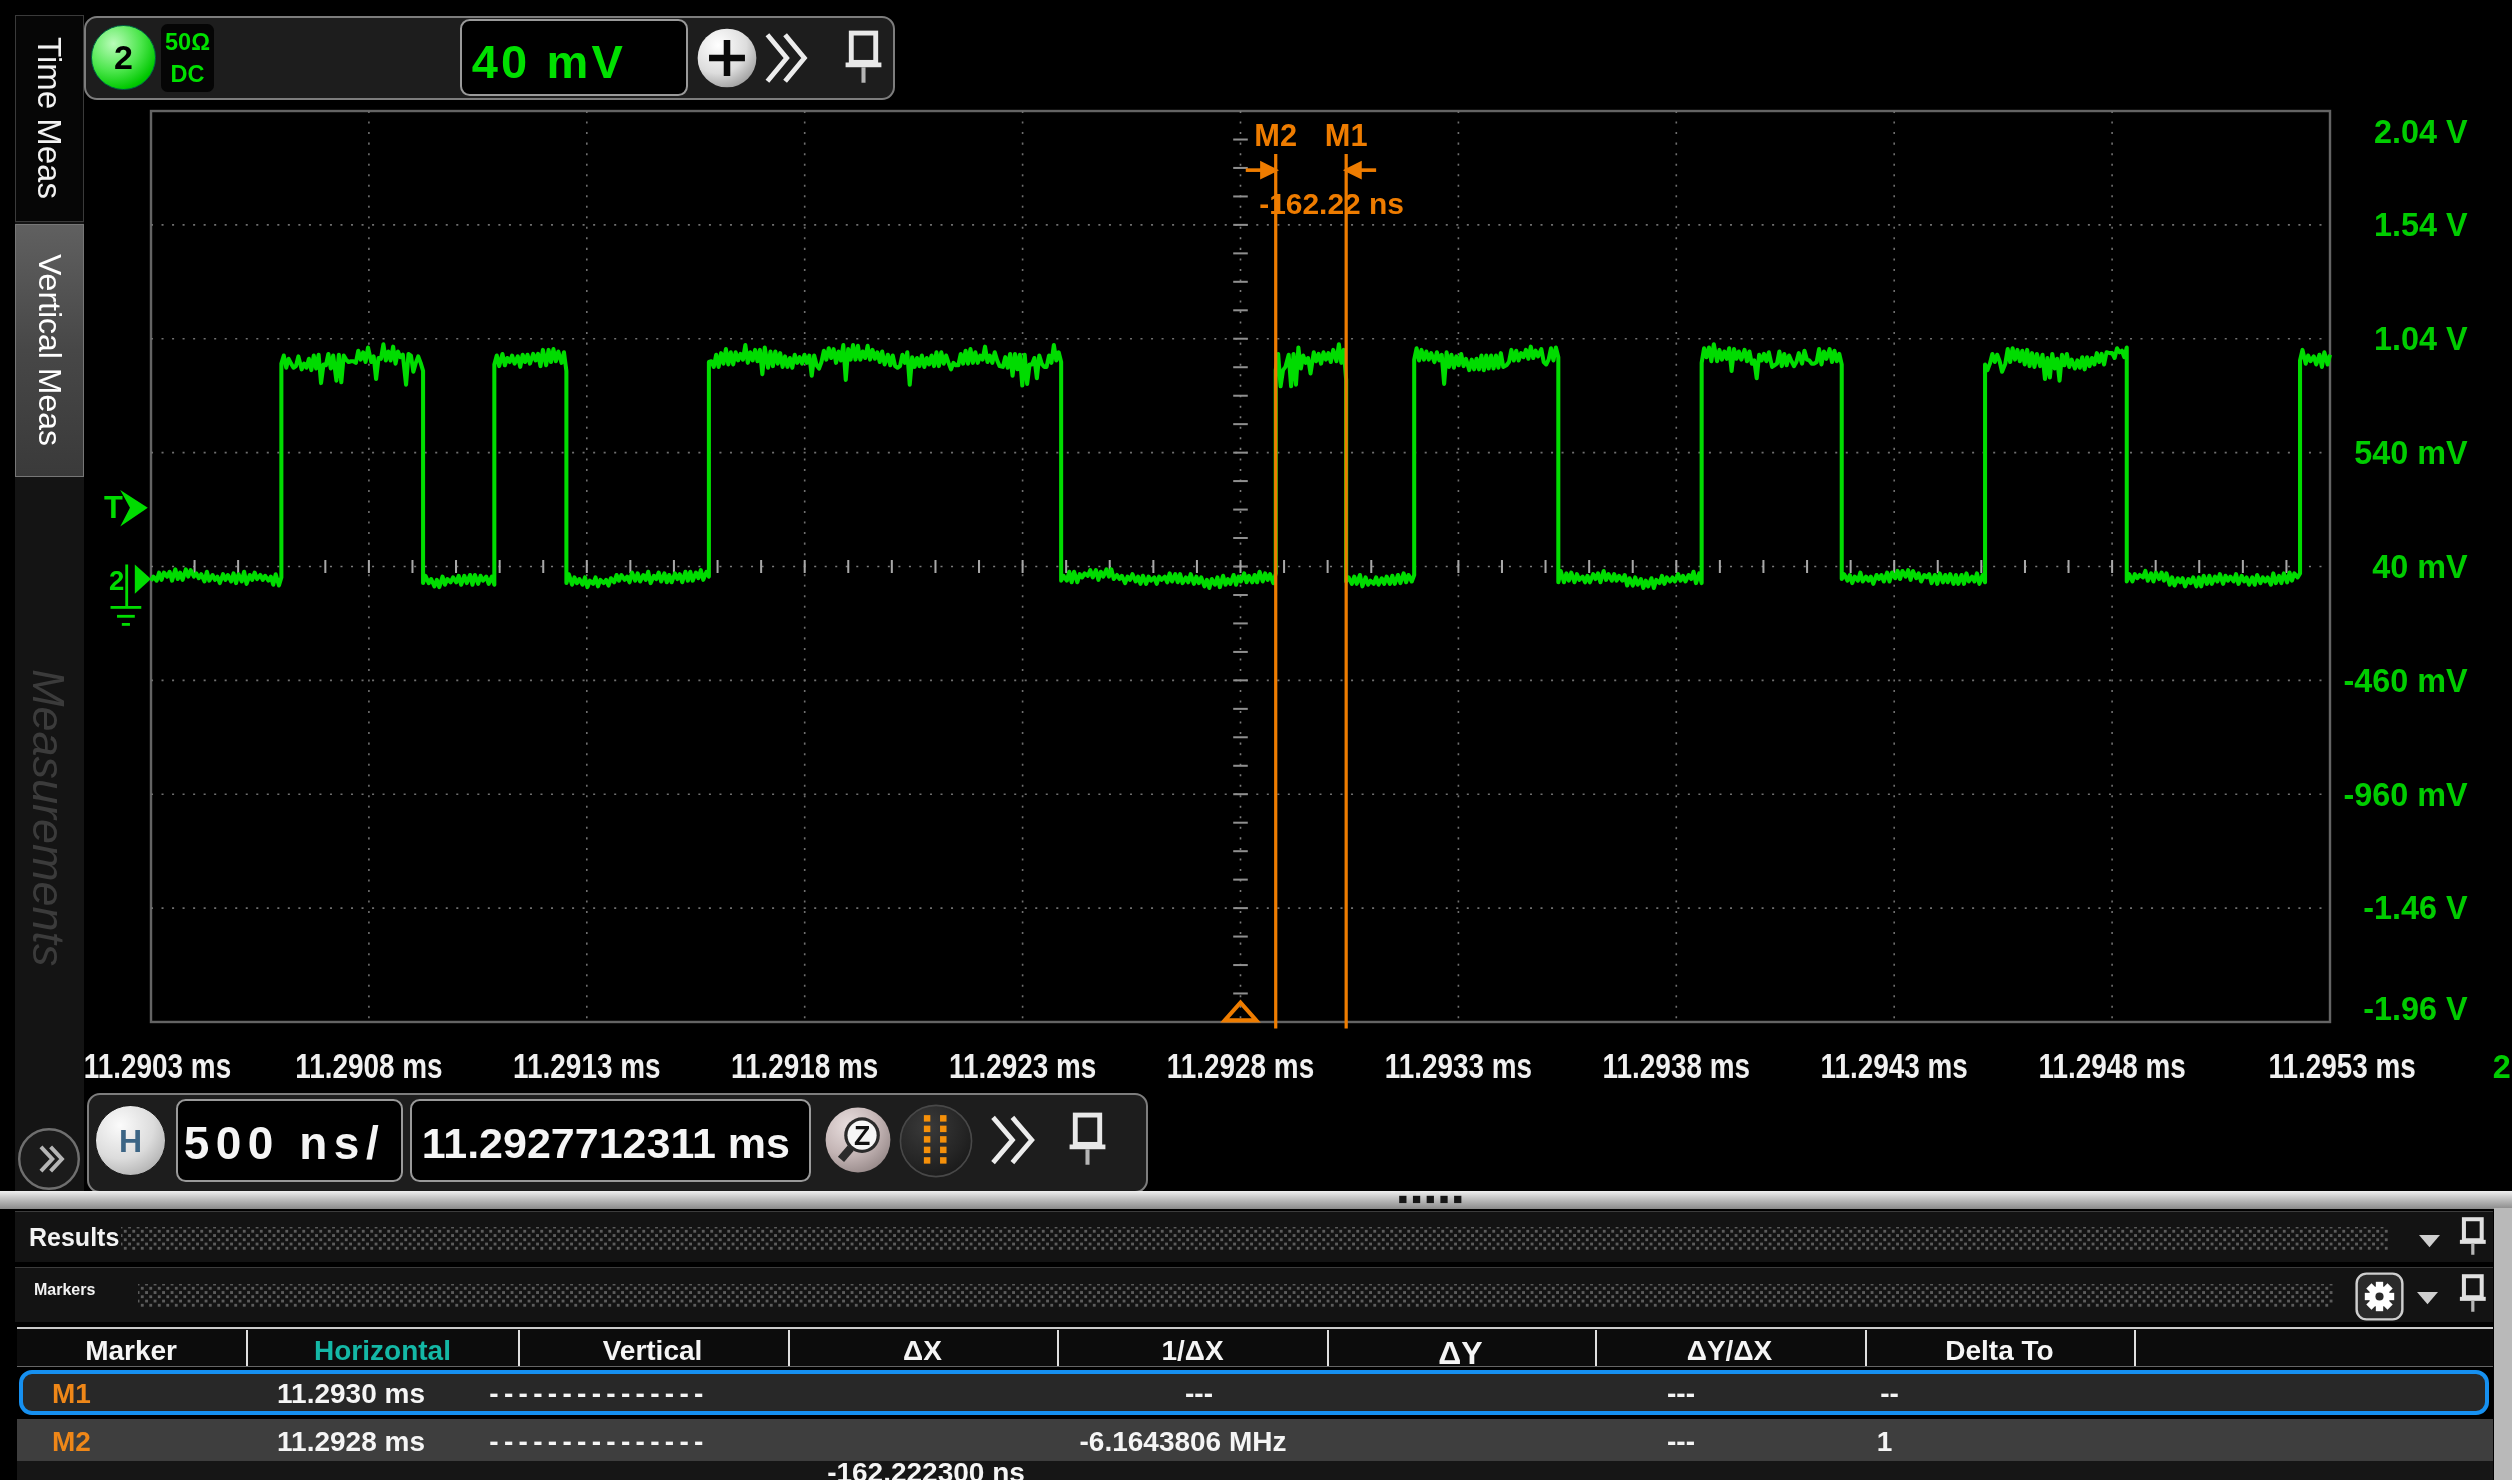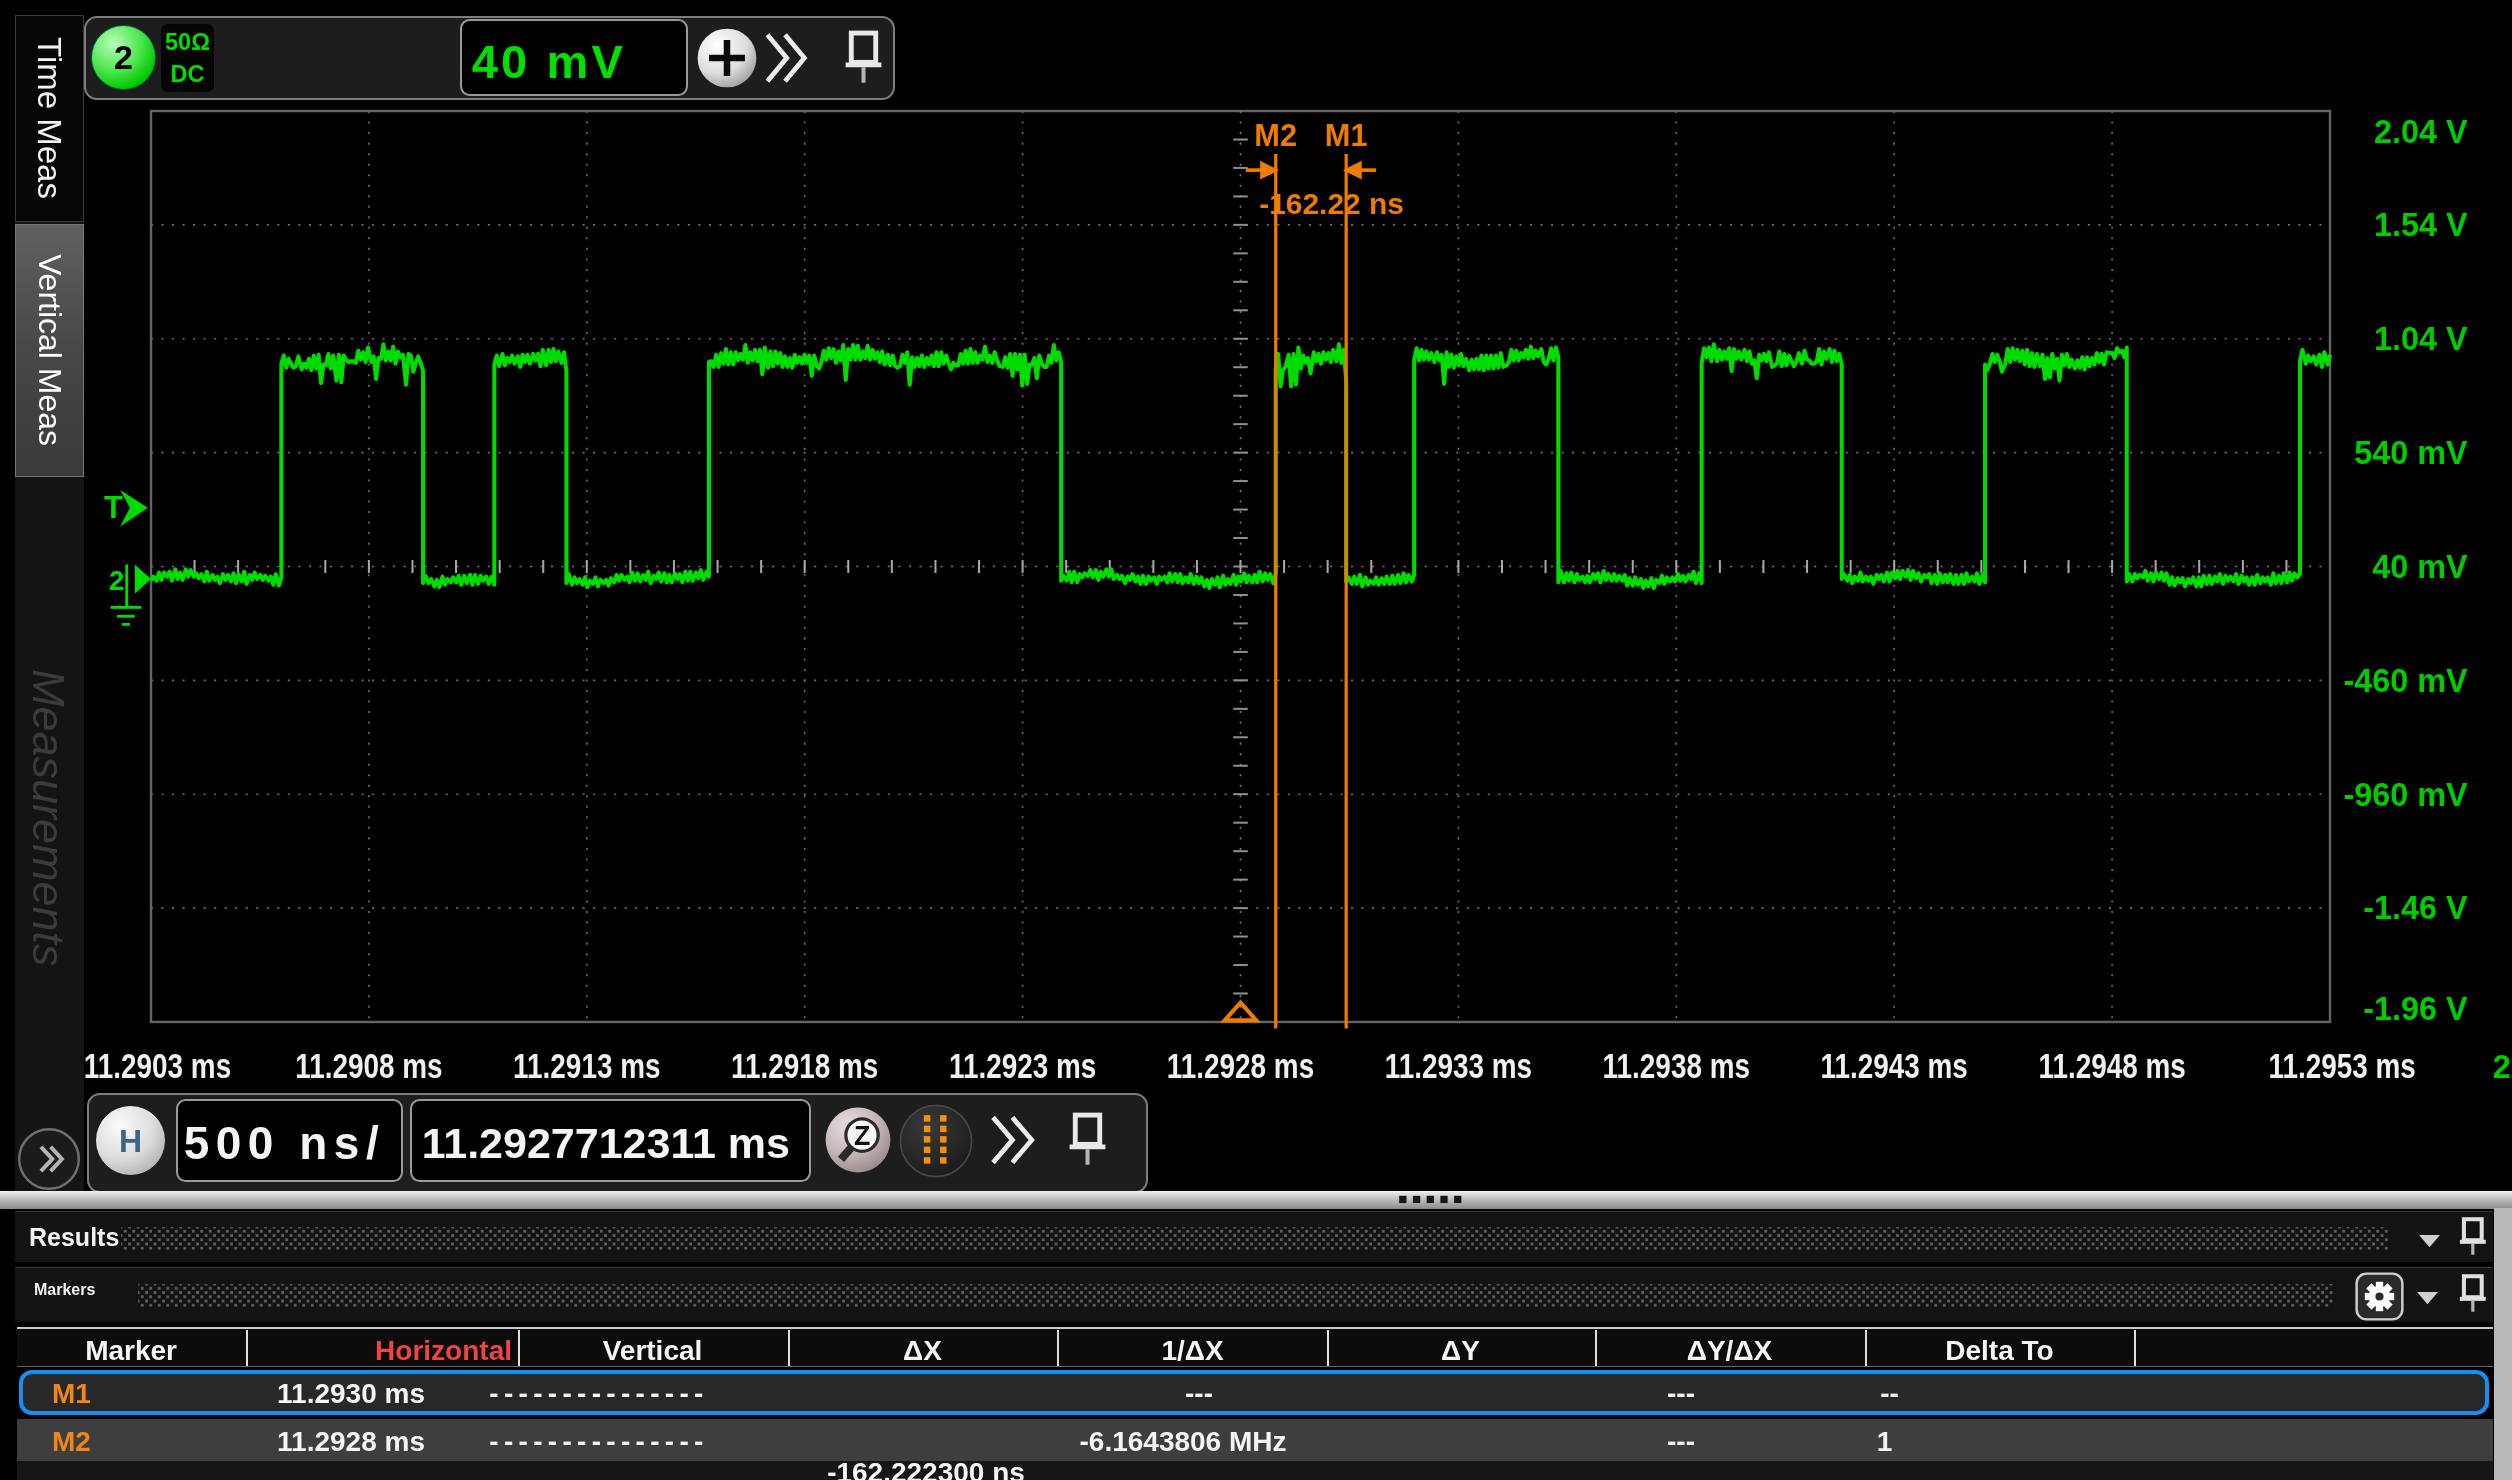--- a/index.html
+++ b/index.html
@@ -306,25 +306,25 @@
   <div class="abs" style="left:17px; top:1327px; width:2476px; height:40px; background:#0c0c0c; border-top:2.4px solid #c8c8c8; border-bottom:1.6px solid #666;"></div>
   <div class="abs" style="left:246px; top:1330px; width:2.4px; height:36px; background:#e0e0e0;"></div>
   <div class="abs" style="left:518px; top:1330px; width:2.4px; height:36px; background:#e0e0e0;"></div>
   <div class="abs" style="left:788px; top:1330px; width:2.4px; height:36px; background:#e0e0e0;"></div>
   <div class="abs" style="left:1057px; top:1330px; width:2.4px; height:36px; background:#e0e0e0;"></div>
   <div class="abs" style="left:1327px; top:1330px; width:2.4px; height:36px; background:#e0e0e0;"></div>
   <div class="abs" style="left:1595px; top:1330px; width:2.4px; height:36px; background:#e0e0e0;"></div>
   <div class="abs" style="left:1865px; top:1330px; width:2.4px; height:36px; background:#e0e0e0;"></div>
   <div class="abs" style="left:2134px; top:1330px; width:2.4px; height:36px; background:#e0e0e0;"></div>
   <div class="abs" style="left:1.6px; top:1335px; width:259px; text-align:center; color:#f5f5f5; font-size:28px; font-weight:bold;">Marker</div>
-  <div class="abs" style="left:253px; top:1335px; width:259px; text-align:right; color:#ef4444; font-size:28px; font-weight:bold;">Horizontal</div>
+  <div class="abs" style="left:253px; top:1335px; width:259px; text-align:center; color:#14b8a6; font-size:28px; font-weight:bold;">Horizontal</div>
   <div class="abs" style="left:523px; top:1335px; width:259px; text-align:center; color:#f5f5f5; font-size:28px; font-weight:bold;">Vertical</div>
   <div class="abs" style="left:793px; top:1335px; width:259px; text-align:center; color:#f5f5f5; font-size:28px; font-weight:bold;">ΔX</div>
   <div class="abs" style="left:1063px; top:1335px; width:259px; text-align:center; color:#f5f5f5; font-size:28px; font-weight:bold;">1/ΔX</div>
-  <div class="abs" style="left:1331px; top:1335px; width:259px; text-align:center; color:#f5f5f5; font-size:28px; font-weight:bold;">ΔY</div>
+  <div class="abs" style="left:1331px; top:1335px; width:259px; text-align:center; color:#f5f5f5; font-size:32px; font-weight:bold;">ΔY</div>
   <div class="abs" style="left:1600px; top:1335px; width:259px; text-align:center; color:#f5f5f5; font-size:28px; font-weight:bold;">ΔY/ΔX</div>
   <div class="abs" style="left:1870px; top:1335px; width:259px; text-align:center; color:#f5f5f5; font-size:28px; font-weight:bold;">Delta To</div>
   <div class="abs" style="left:19.4px; top:1370px; width:2470px; height:45px; background:#282828; border:4px solid #1690f0; border-radius:13px;"></div>
   <div class="abs" style="left:17px; top:1419px; width:2476px; height:42px; background:#3e3e3e;"></div>
   <div class="abs" style="left:17px; top:1461px; width:2476px; height:19.4px; background:#161616;"></div>
   <div class="abs" style="left:23px; top:1378px; width:97px; text-align:center; color:#ef8718; font-size:28px; font-weight:bold; white-space:nowrap;">M1</div>
   <div class="abs" style="left:181px; top:1378px; width:340px; text-align:center; color:#f5f5f5; font-size:28px; font-weight:bold; white-space:nowrap;">11.2930 ms</div>
   <div class="abs" style="left:429px; top:1378px; width:340px; text-align:center; color:#f5f5f5; font-size:28px; font-weight:bold; white-space:nowrap; letter-spacing:5.3px;">---------------</div>
   <div class="abs" style="left:1029px; top:1378px; width:340px; text-align:center; color:#f5f5f5; font-size:28px; font-weight:bold; white-space:nowrap;">---</div>
   <div class="abs" style="left:1511px; top:1378px; width:340px; text-align:center; color:#f5f5f5; font-size:28px; font-weight:bold; white-space:nowrap;">---</div>

